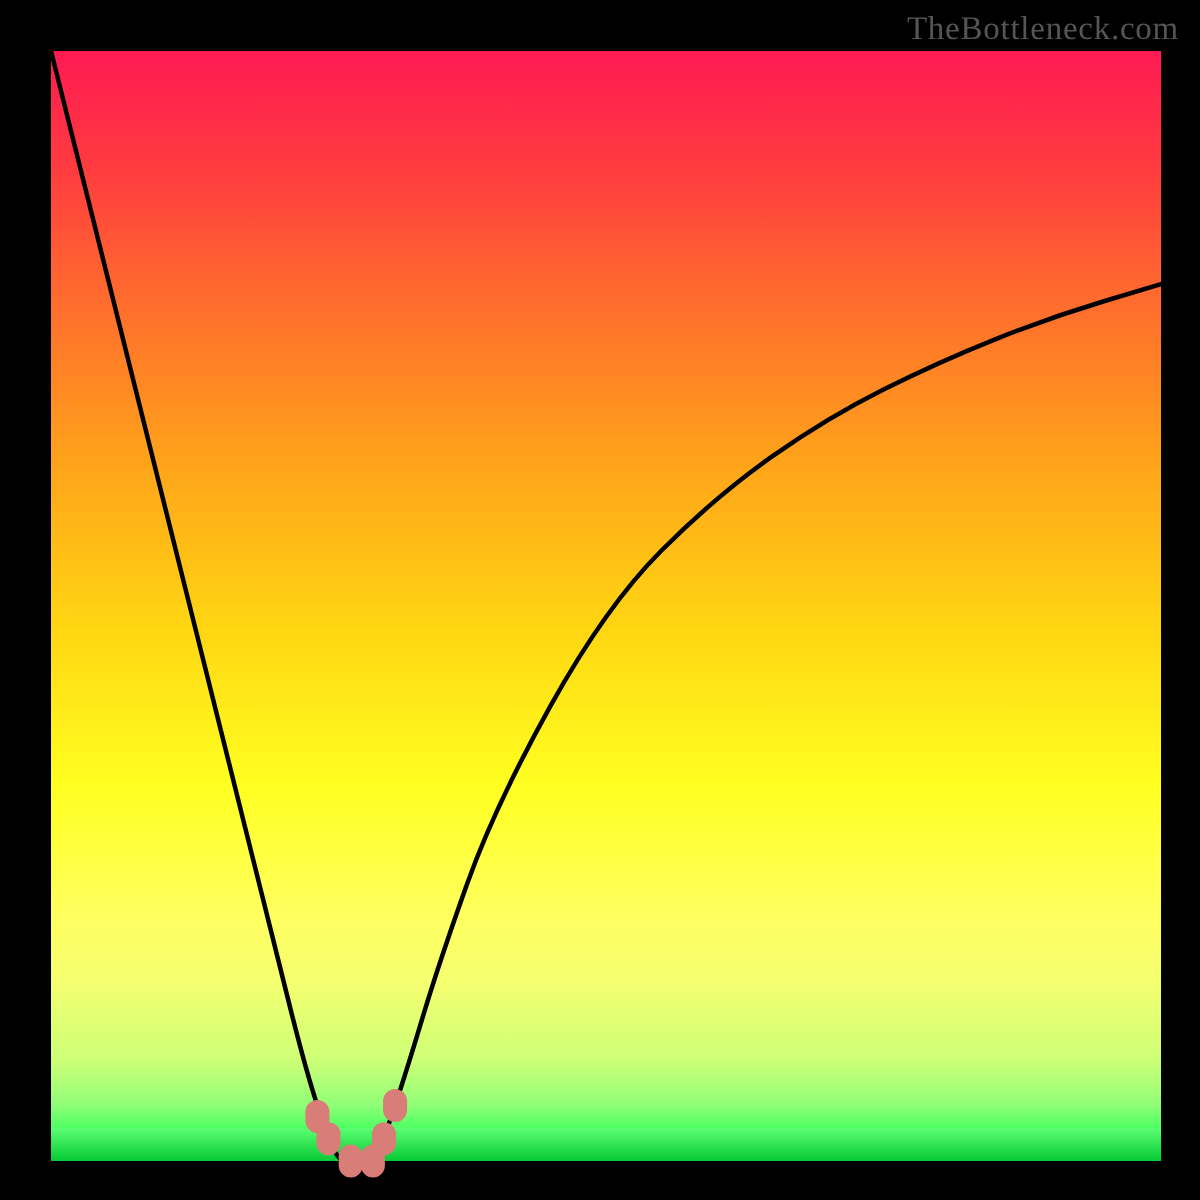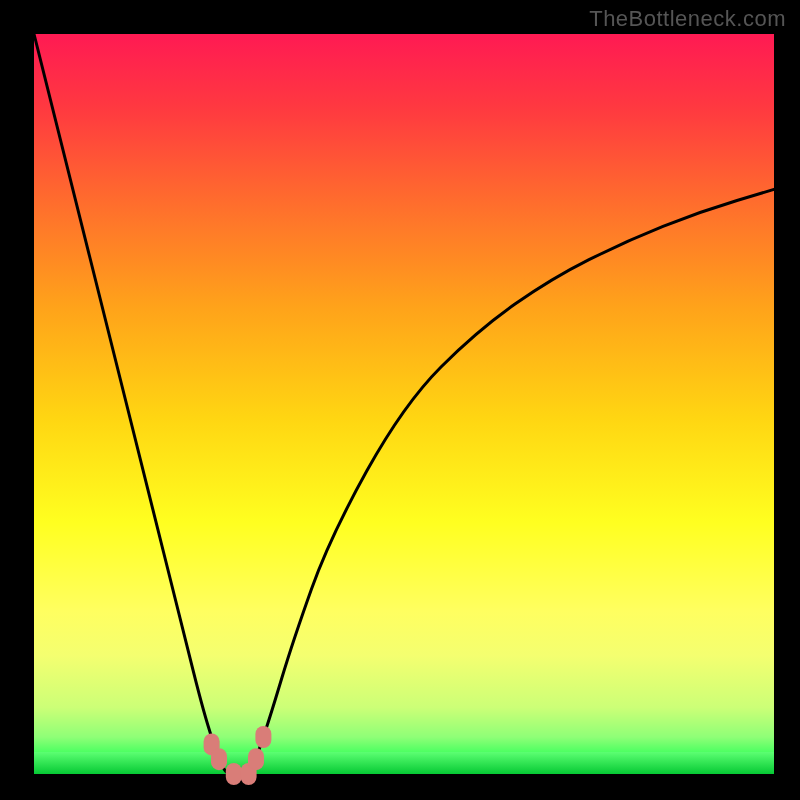--- a/index.html
+++ b/index.html
@@ -8,20 +8,21 @@
     width: 800px;
     height: 800px;
     background: #000;
     font-family: Arial, Helvetica, sans-serif;
     overflow: hidden;
   }
   .container {
     position: relative;
     width: 800px;
     height: 800px;
+    font-family: Liberation Serif, serif;
   }
   .watermark {
     position: absolute;
     top: 6px;
     right: 14px;
     color: #555;
     font-size: 22px;
     font-weight: 500;
     letter-spacing: 0.5px;
     z-index: 5;

